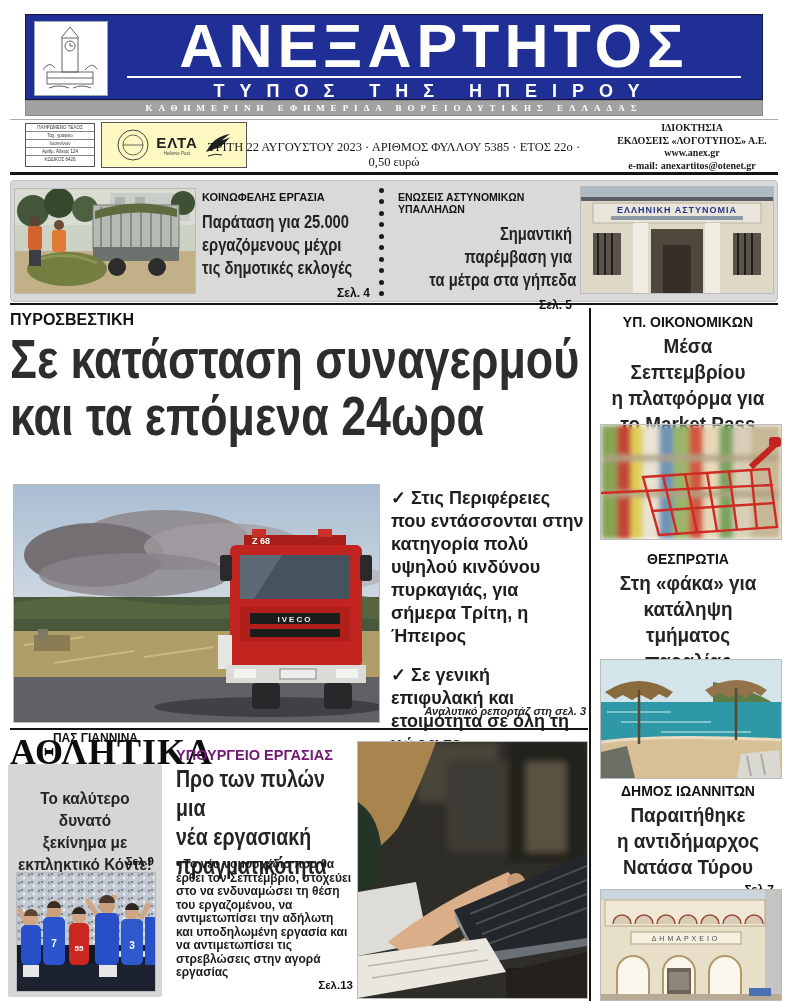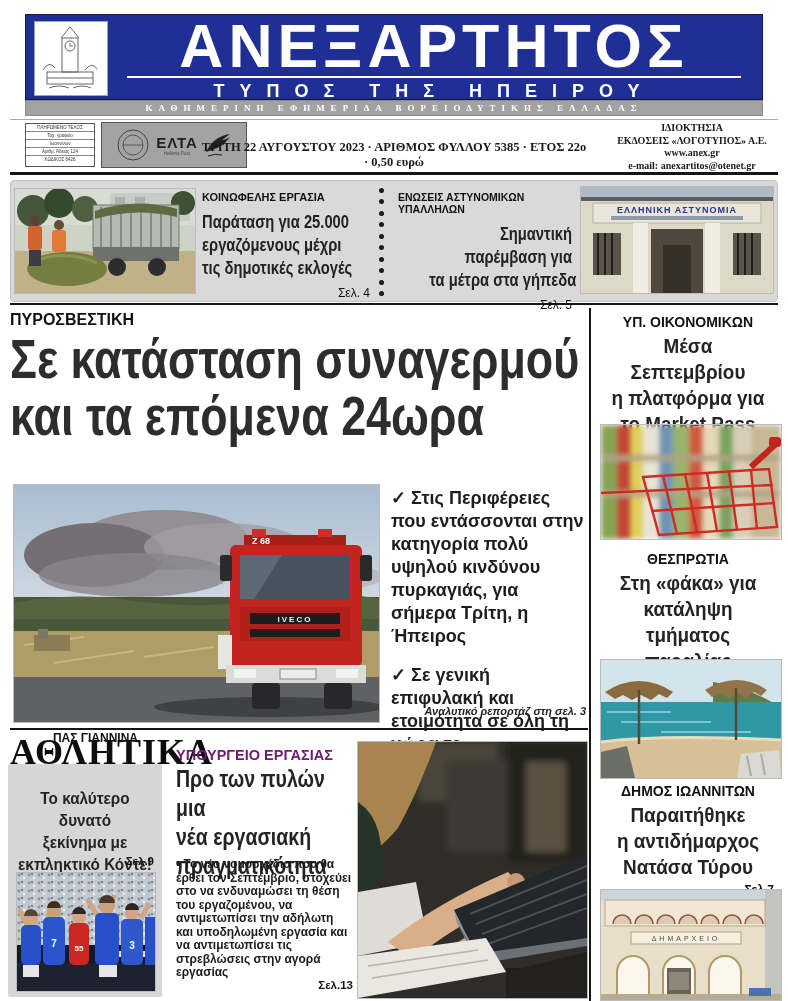--- a/index.html
+++ b/index.html
@@ -22,33 +22,33 @@
            font-size:9px;letter-spacing:6px;text-align:center;line-height:14px;}
 
   
   .rule-top{left:10px;top:119px;width:768px;height:1px;background:#aaa;}
   .rule-bottom{left:10px;top:172px;width:768px;height:3px;background:#151515;}
   .permit-box{left:25px;top:123px;width:70px;height:44px;border:1px solid #555;box-sizing:border-box;
               font-size:4.5px;text-align:center;color:#333;}
   .permit-box div{border-bottom:1px solid #888;padding:1px 0;}
   .permit-box div:last-child{border-bottom:none;}
   .elta-box{left:101px;top:122px;width:146px;height:46px;border:1px solid #555;box-sizing:border-box;
-            display:flex;align-items:center;justify-content:center;gap:6px;background:#a3a3a3;}
+            display:flex;align-items:center;justify-content:center;gap:6px;background:#fef9c3;}
   .elta-word{font-weight:700;font-size:15px;letter-spacing:1px;color:#222;}
   .elta-sub{font-size:4.5px;color:#444;text-align:center;}
   .dateline{left:199px;top:140px;width:390px;text-align:center;font-family:"Liberation Serif",serif;
-            font-weight:700;font-size:12.5px;color:#1a1a1a;}
+            font-weight:400;font-size:12.5px;color:#1a1a1a;}
   .publisher{left:608px;top:122px;width:168px;text-align:center;font-family:"Liberation Serif",serif;
              font-weight:700;font-size:10px;line-height:12.5px;color:#1a1a1a;}
 
   
   .strip{left:10px;top:180px;width:768px;height:122px;background:#d9d9d9;border:1px solid #c2c2c2;
          border-radius:4px;box-sizing:border-box;}
   .kicker{font-weight:700;color:#111;}
-  .pageref{font-weight:400;color:#111;}
+  .pageref{font-weight:700;color:#111;}
   .cond-l{transform:scaleX(0.82);transform-origin:0 0;}
   .cond-r{transform:scaleX(0.82);transform-origin:100% 0;}
   .cond-c{transform:scaleX(0.9);transform-origin:50% 0;}
   .teaser-head{font-weight:700;color:#222;font-size:18px;line-height:23px;}
   .dots{left:379px;top:188px;height:108px;display:flex;flex-direction:column;justify-content:space-between;}
   .dots span{width:5px;height:5px;border-radius:50%;background:#1a1a1a;display:block;}
 
   
   .rule-mid{left:10px;top:303px;width:768px;height:2px;background:#151515;}
   .vrule{left:589px;top:308px;width:2px;height:693px;background:#151515;}

